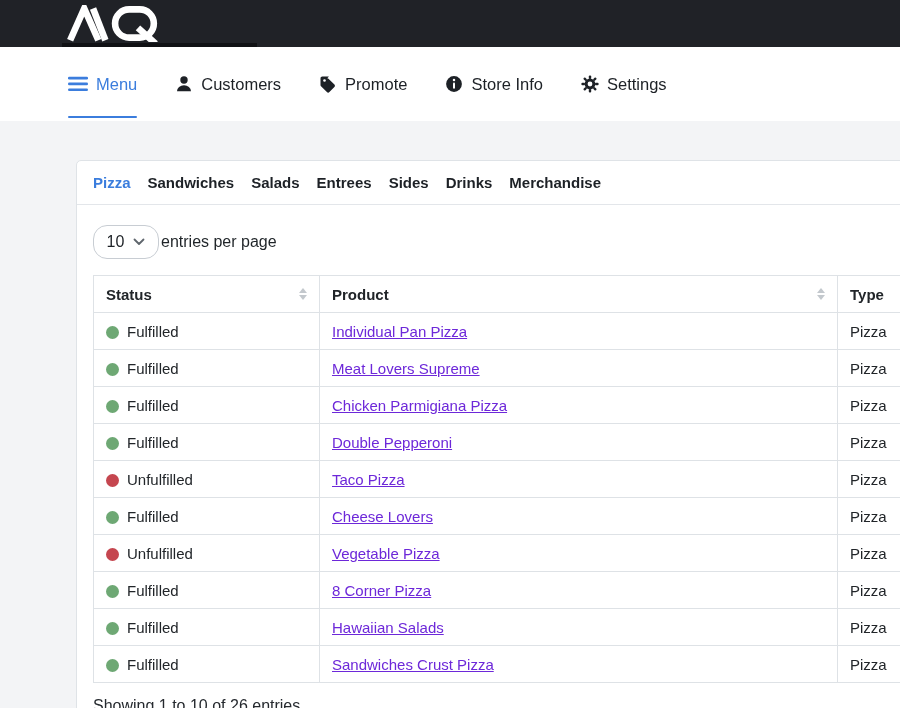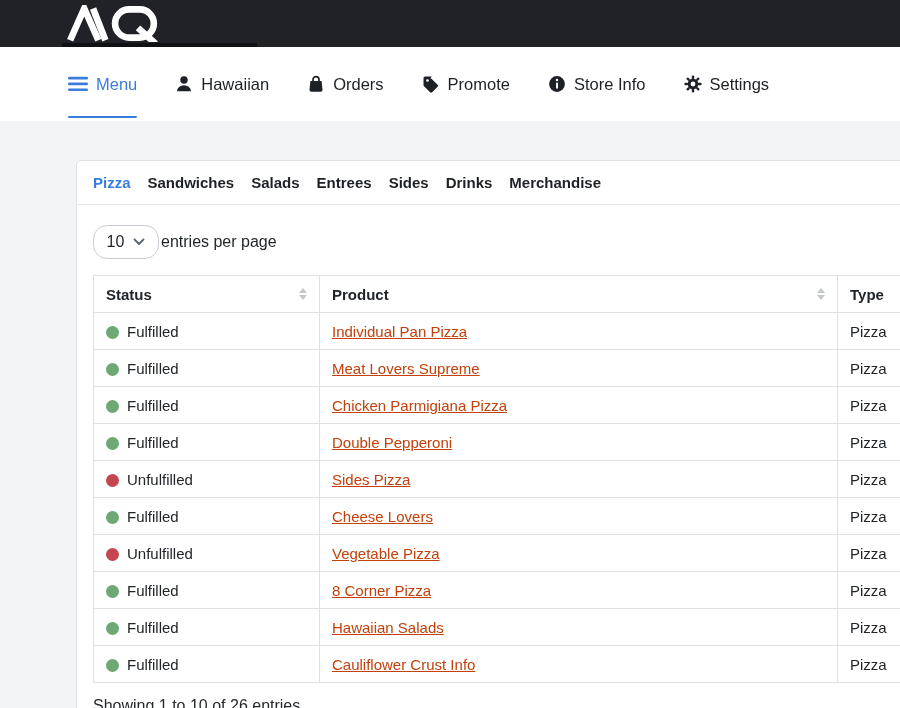--- a/index.html
+++ b/index.html
@@ -58,21 +58,21 @@
   th, td { border:1px solid #dee2e6; padding:8px 12px; text-align:left; vertical-align:middle; }
   th { font-weight:700; color:#212529; height:37px; }
   td { height:37px; color:#212529; }
   .th-inner { display:flex; align-items:center; justify-content:space-between; }
   .sort { display:flex; flex-direction:column; gap:2px; }
   .sort .up { width:0; height:0; border-left:4px solid transparent; border-right:4px solid transparent; border-bottom:5px solid #c3c8cd; }
   .sort .dn { width:0; height:0; border-left:4px solid transparent; border-right:4px solid transparent; border-top:5px solid #c3c8cd; }
   .dot { display:inline-block; width:13px; height:13px; border-radius:50%; margin-right:8px; vertical-align:-2px; }
   .dot-green { background:#6ea874; }
   .dot-red { background:#c5464f; }
-  td a { color:#c2410c; text-decoration:underline; cursor:pointer; }
+  td a { color:#6d28d9; text-decoration:underline; cursor:pointer; }
   .summary { margin-top:14px; font-size:16px; color:#25292e; }
 </style>
 </head>
 <body>
 
 <div class="topbar">
   <div class="logo-wrap" aria-label="AIQ">
     <svg width="118" height="37" viewBox="0 0 130 42">
       <g stroke="#ffffff" stroke-width="7.5" fill="none" stroke-linecap="butt">
         <path d="M5 40 L21 4 L37 40"></path>
@@ -101,32 +101,23 @@
     <span class="underline"></span>
   </div>
 
   <div class="nav-item">
     <span class="nicon">
       <svg width="18" height="18" viewBox="0 0 18 18" fill="#1d2126">
         <circle cx="9" cy="5" r="3.7"></circle>
         <path d="M2 16.2 a7 5.9 0 0 1 14 0 Z"></path>
       </svg>
     </span>
-    <span>Hawaiian</span>
-  </div>
-
-  <div class="nav-item">
-    <span class="nicon">
-      <svg width="18" height="18" viewBox="0 0 18 18">
-        <path fill="none" stroke="#1d2126" stroke-width="1.7" d="M6 7.5 V4.7 a3 3 0 0 1 6 0 V7.5"></path>
-        <path fill="#1d2126" d="M3.4 6h11.2l.9 8.5a2 2 0 0 1-2 2.2H4.5a2 2 0 0 1-2-2.2z"></path>
-      </svg>
-    </span>
-    <span>Orders</span>
-  </div>
+    <span>Customers</span>
+  </div>
+
 
   <div class="nav-item">
     <span class="nicon">
       <svg width="18" height="18" viewBox="0 0 18 18">
         <path fill="#1d2126" d="M9.9 1.6 H3.3 c-1 0-1.8.8-1.8 1.8 v6.6 c0 .5.2.9.5 1.2 l5.9 5.9 c.7.7 1.8.7 2.5 0 l5-5 c.7-.7.7-1.8 0-2.5 l-5.9-5.9 c-.3-.3-.7-.5-1.2-.5z"></path>
         <circle cx="5.5" cy="5.5" r="1.3" fill="#ffffff"></circle>
       </svg>
     </span>
     <span>Promote</span>
   </div>
@@ -258,21 +249,21 @@
       <a>Double Pepperoni</a>
     </td>
     <td>Pizza</td>
   </tr>
 
   <tr>
     <td>
       <span class="dot dot-red"></span><span>Unfulfilled</span>
     </td>
     <td>
-      <a>Sides Pizza</a>
+      <a>Taco Pizza</a>
     </td>
     <td>Pizza</td>
   </tr>
 
   <tr>
     <td>
       <span class="dot dot-green"></span><span>Fulfilled</span>
     </td>
     <td>
       <a>Cheese Lovers</a>
@@ -308,21 +299,21 @@
       <a>Hawaiian Salads</a>
     </td>
     <td>Pizza</td>
   </tr>
 
   <tr>
     <td>
       <span class="dot dot-green"></span><span>Fulfilled</span>
     </td>
     <td>
-      <a>Cauliflower Crust Info</a>
+      <a>Sandwiches Crust Pizza</a>
     </td>
     <td>Pizza</td>
   </tr>
 </tbody>
       </table>
 
       <div class="summary">Showing 1 to 10 of 26 entries</div>
     </div>
   </div>
 </div>

